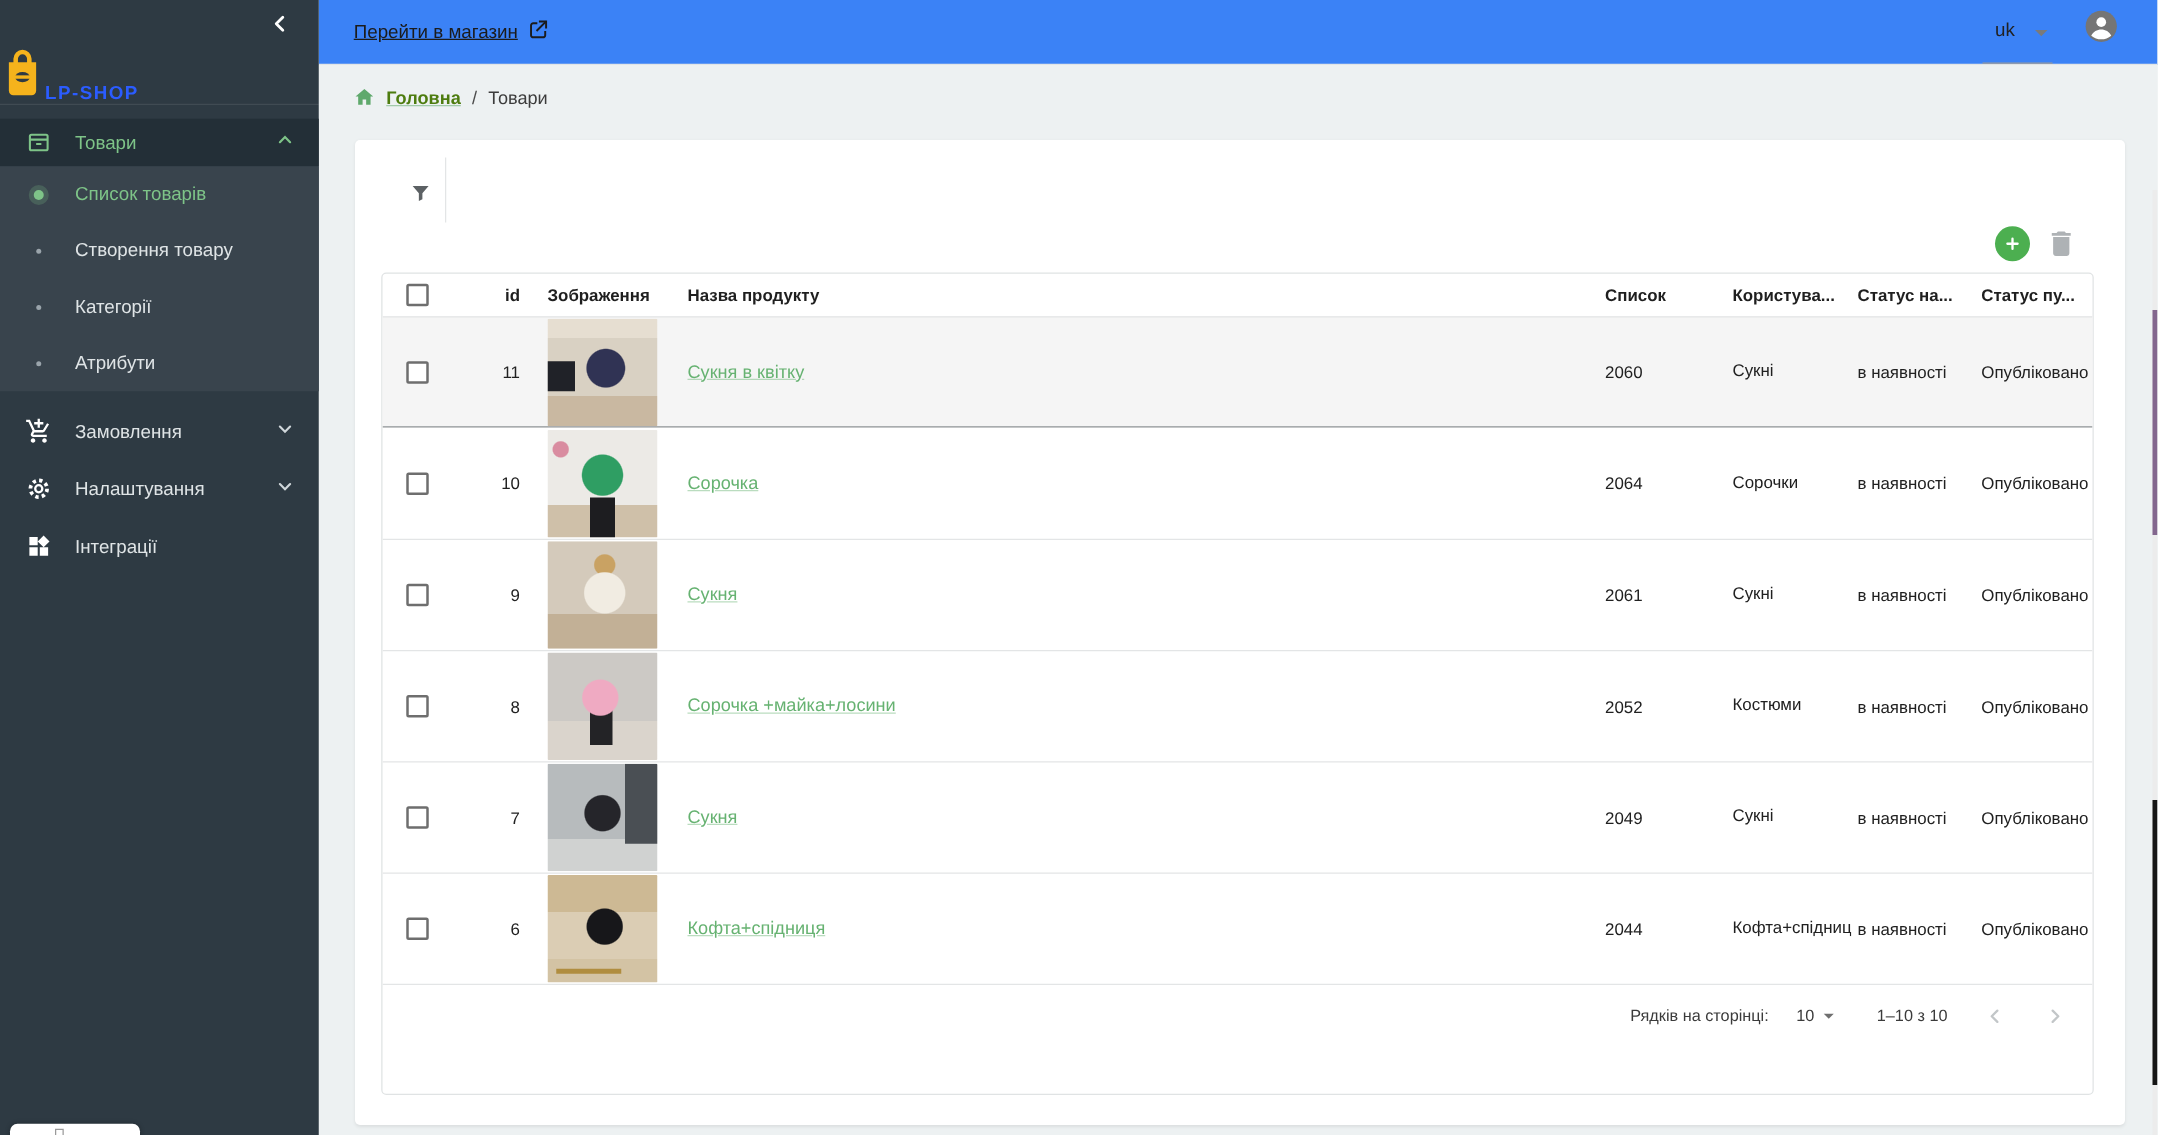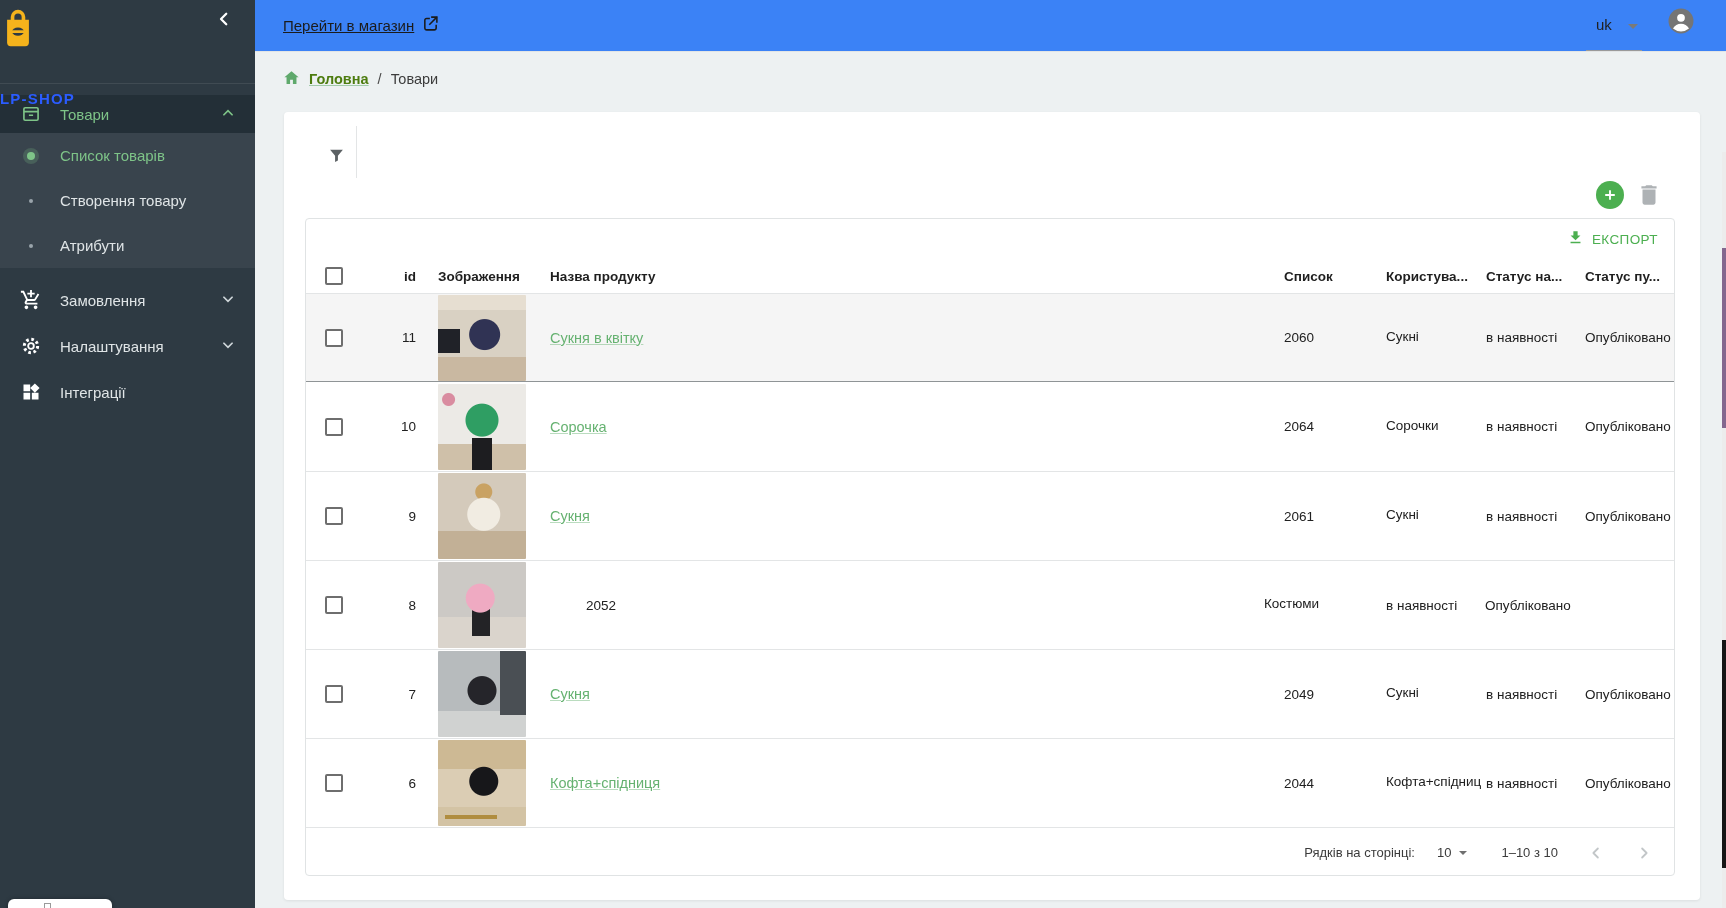--- a/index.html
+++ b/index.html
@@ -6,21 +6,21 @@
   html,body { width:1726px; height:908px; overflow:hidden; background:#edf1f2;
               font-family:"Liberation Sans", sans-serif; color:#212121; }
   .stage { position:relative; width:1726px; height:908px; }
 
   
   .sidebar { position:absolute; left:0; top:0; width:255px; height:908px;
              background:#2e3a43; z-index:5; }
   .collapse-btn { position:absolute; right:18px; top:8px; width:26px; height:26px;
                   display:flex; align-items:center; justify-content:center; cursor:pointer; }
   .logo-wrap { height:84px; border-bottom:1px solid rgba(255,255,255,.09);
-               display:flex; flex-direction:column; align-items:flex-start; padding-top:8px;gap:36px; }
+               display:flex; align-items:flex-end; padding-top:8px; }
   .logo-text { margin-top:2px; font-size:15px; font-weight:bold; letter-spacing:1.2px;
                color:#2b5cff; }
   .nav-root { display:flex; align-items:center; height:46px; padding:0 20px;
               color:#dfe4e6; font-size:15px; cursor:pointer; }
   .nav-root .nav-ic { width:22px; margin-right:18px; display:flex; justify-content:center; }
   .nav-root .nav-lbl { flex:1; }
   .nav-products { height:38px; margin-top:11px; background:#232f37; color:#7ec488; }
   .submenu { background:#39444d; }
   .sub-item { display:flex; align-items:center; height:45px; padding:0 20px;
               color:#dfe4e6; font-size:15px; cursor:pointer; }
@@ -187,20 +187,26 @@
       <div class="sub-item">
         <span class="bullet-wrap">
             <span class="bullet"></span>
           </span>
         <span>Створення товару</span>
       </div>
       <div class="sub-item">
         <span class="bullet-wrap">
             <span class="bullet"></span>
           </span>
+        <span>Категорії</span>
+      </div>
+      <div class="sub-item">
+        <span class="bullet-wrap">
+            <span class="bullet"></span>
+          </span>
         <span>Атрибути</span>
       </div>
     </div>
 
     <div class="group-gap"></div>
 
     <div class="nav-root">
       <span class="nav-ic">
         <svg width="22" height="22" viewBox="0 0 24 24" fill="#ffffff">
             <path d="M11 9h2V6h3V4h-3V1h-2v3H8v2h3v3zm-4 9c-1.1 0-2 .9-2 2s.9 2 2 2 2-.9 2-2-.9-2-2-2zm10 0c-1.1 0-2 .9-2 2s.9 2 2 2 2-.9 2-2-.9-2-2-2zm-9.8-3.2v-.1l.9-1.7h7.4c.75 0 1.41-.41 1.75-1.03L21 5.96l-1.74-.96-3.55 6H8.53L4.27 2H1v2h2l3.6 7.59-1.35 2.44C4.52 15.37 5.48 17 7 17h12v-2H7.42c-.13 0-.22-.11-.22-.2z"></path>
@@ -300,30 +306,20 @@
       <div class="trash-btn">
         <span>
           <svg width="26" height="26" viewBox="0 0 24 24" fill="#aeb2b5">
               <path d="M6 19c0 1.1.9 2 2 2h8c1.1 0 2-.9 2-2V7H6v12zM19 4h-3.5l-1-1h-5l-1 1H5v2h14V4z"></path>
             </svg>
         </span>
       </div>
 
       <div class="table-card">
 
-        <div class="export-row">
-          <div class="export-btn">
-            <span>
-              <svg width="17" height="17" viewBox="0 0 24 24" fill="#4caf50">
-                  <path d="M19 9h-4V3H9v6H5l7 7 7-7zM5 18v2h14v-2H5z"></path>
-                </svg>
-            </span>
-            <span>ЕКСПОРТ</span>
-          </div>
-        </div>
 
         <div class="t-grid t-head">
           <div>
               <div class="cb"></div>
             </div>
           <div class="c-id">id</div>
           <div class="c-img">Зображення</div>
           <div class="c-name">Назва продукту</div>
           <div class="c-sku">Список</div>
           <div class="c-cat">Користува...</div>
@@ -377,20 +373,21 @@
         </div>
 
         <div class="t-grid t-row">
           <div>
               <div class="cb"></div>
             </div>
           <div class="c-id">8</div>
           <div class="c-img">
               <div class="prod-img img-3"></div>
             </div>
+          <div class="c-name"><a class="prod-link">Сорочка +майка+лосини</a></div>
           <div class="c-sku">2052</div>
           <div class="c-cat"><span class="cat-clip">Костюми</span></div>
           <div class="c-stock">в наявності</div>
           <div class="c-pub">Опубліковано</div>
         </div>
 
         <div class="t-grid t-row">
           <div>
               <div class="cb"></div>
             </div>

